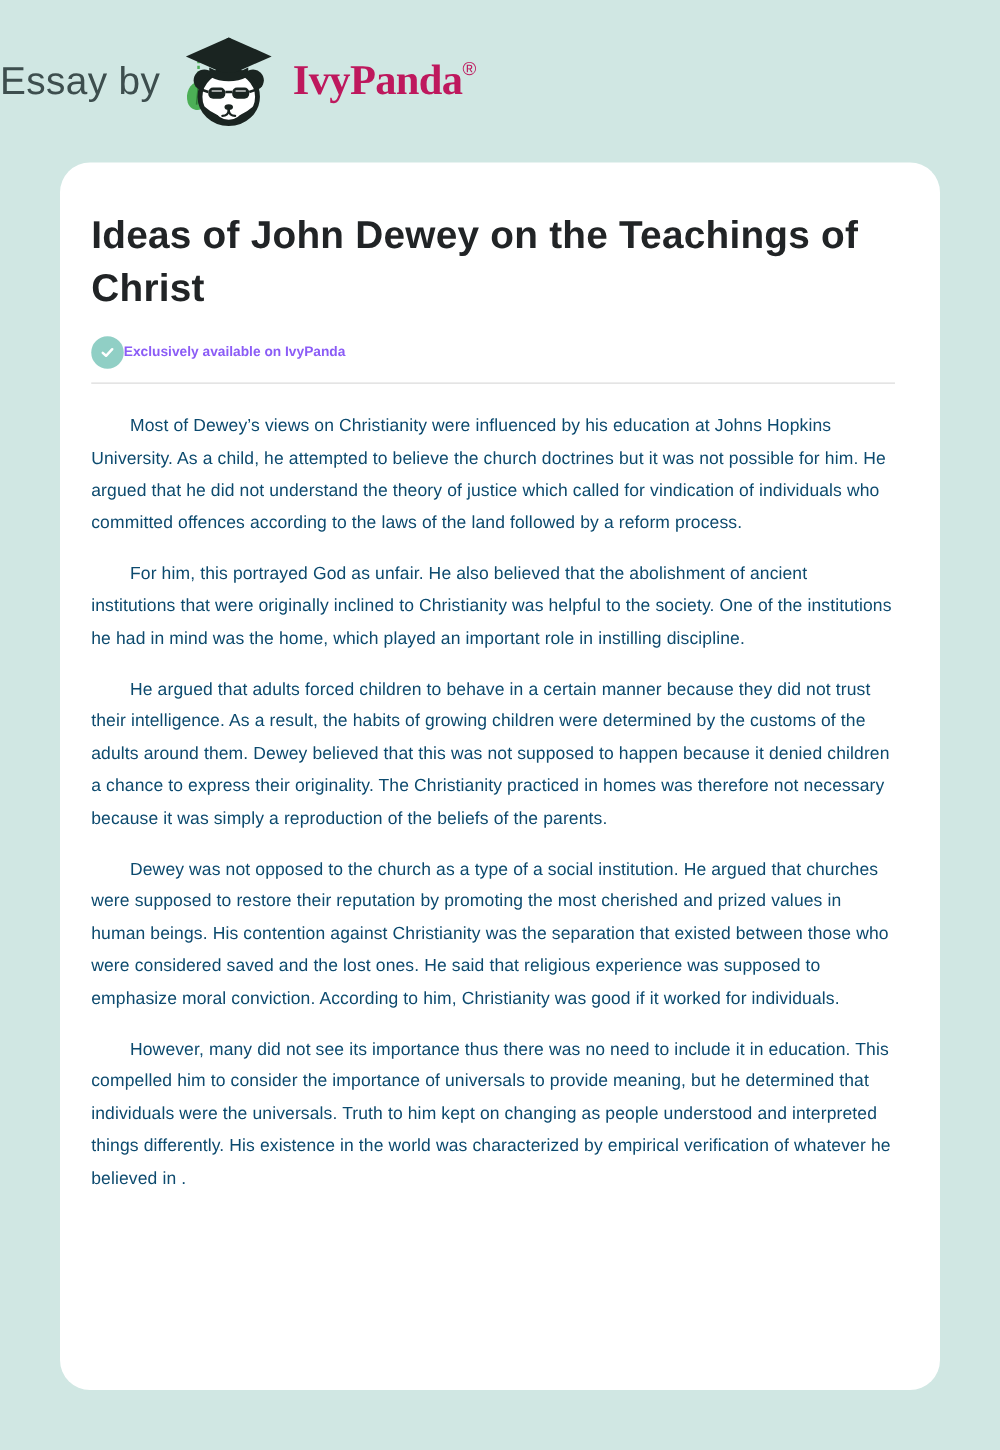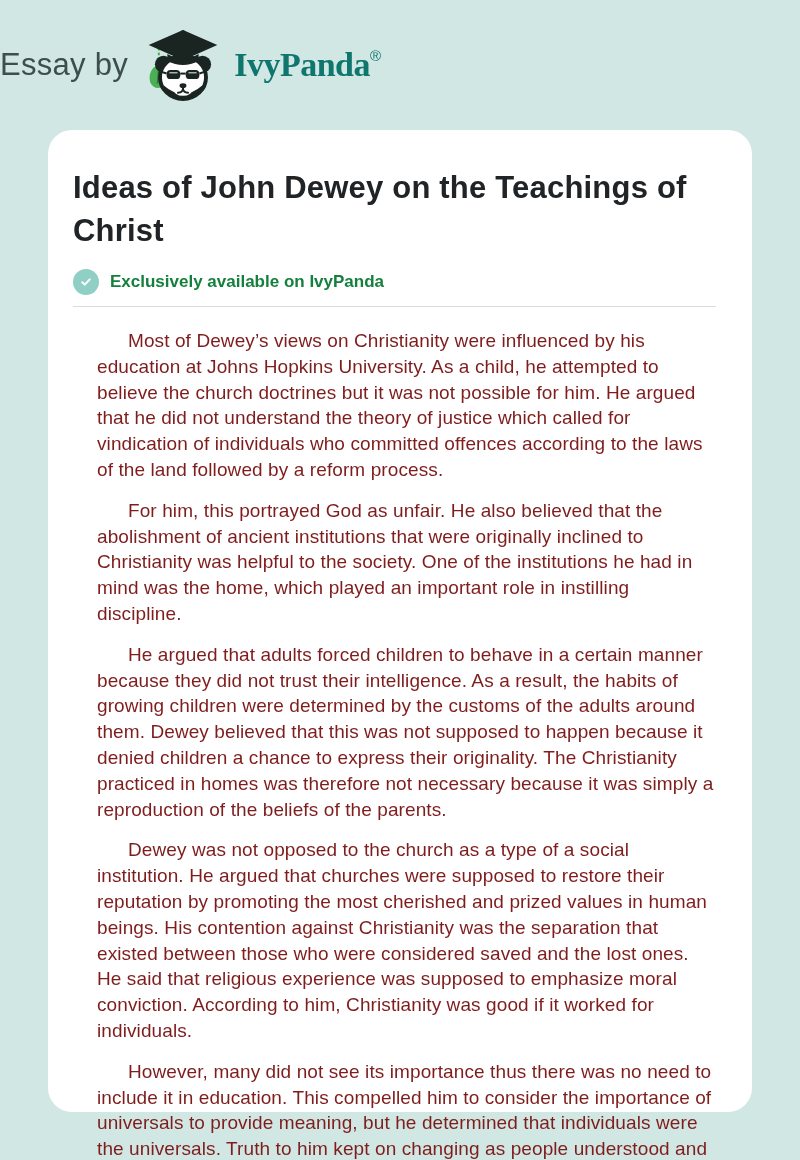--- a/index.html
+++ b/index.html
@@ -25,21 +25,21 @@
   }
   .logo {
     display: inline-flex;
     margin: 0 12px 0 16px;
   }
   .logo svg { width: 78px; height: 78px; display: block; }
   .brand {
     font-family: "Liberation Serif", serif;
     font-weight: 700;
     font-size: 34px;
-    color: #0f766e;
+    color: #be185d;
     letter-spacing: -0.5px;
     display: inline-flex;
     align-items: flex-start;
     text-align: right;
   }
   .brand sup {
     font-size: 15px;
     line-height: 1;
     margin-top: 2px;
     font-family: "Liberation Sans", sans-serif;
@@ -74,39 +74,37 @@
     height: 26px;
     border-radius: 50%;
     background: #90cfc5;
     display: inline-flex;
     align-items: center;
     justify-content: center;
     flex: 0 0 auto;
   }
   .check-circle svg { width: 14px; height: 14px; display: block; }
   .badge-label {
-    margin-left: 11px;
-    font-size: 17px;
+    font-size: 11px;
     font-weight: 700;
-    color: #15803d;
+    color: #8b5cf6;
   }
   .divider {
     border: none;
     border-top: 1px solid #dbdbdb;
     margin: 0 0 8px 0;
   }
   .essay-body { padding-top: 13px; }
   .essay-body p {
-    font-size: 19px;
+    font-size: 14px;
     line-height: 25.8px;
-    color: #7f1d1d;
+    color: #0c4a6e;
     text-indent: 31px;
     margin-bottom: 15px;
     letter-spacing: 0.1px;
-    margin-left: 24px;
   }
 </style>
 </head>
 <body>
 
 <header class="site-header">
   <span class="essay-by">Essay by</span>
 
   <span class="logo">
     <svg viewBox="0 0 100 100" xmlns="http://www.w3.org/2000/svg">

